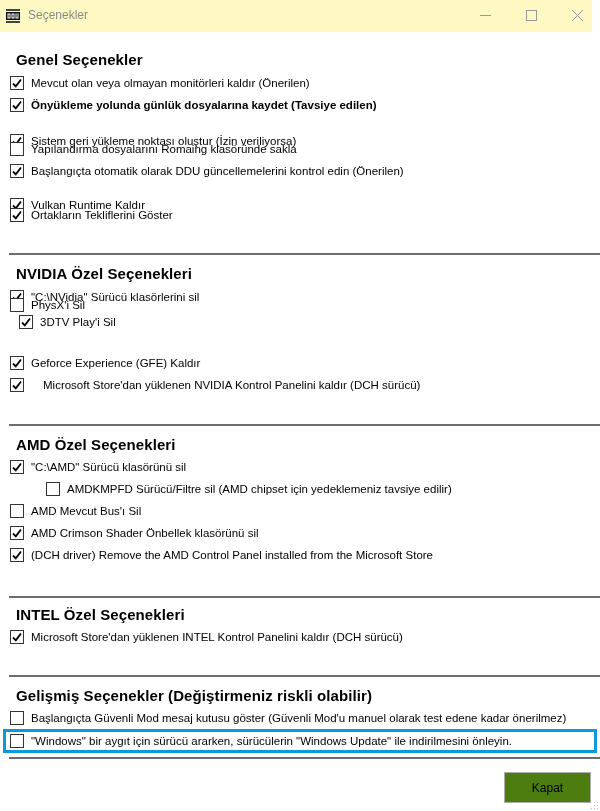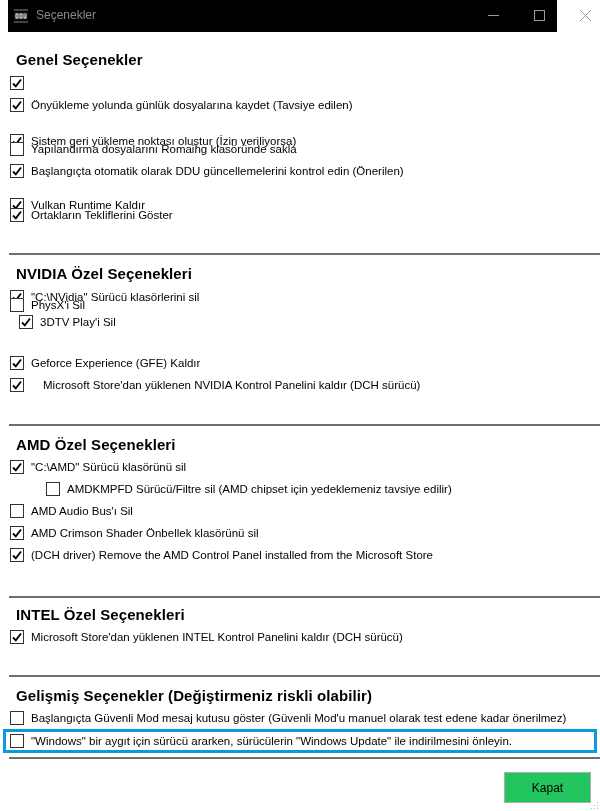--- a/index.html
+++ b/index.html
@@ -1,38 +1,38 @@
 <!DOCTYPE html>
 <html><head>
   <meta charset="utf-8">
   <style>
     * { box-sizing: border-box; margin: 0; padding: 0; }
     html, body { width: 600px; height: 811px; background: #ffffff; overflow: hidden; }
     body { font-family: "DejaVu Sans", "Liberation Sans", sans-serif; color: #000; position: relative; }
 
-    .titlebar { position: absolute; left: 8px; top: 0; width: 549px; height: 32px; background: #000000; }
+    .titlebar { position: absolute; left: 0; top: 0; width: 592px; height: 32px; background: #fef9c3; }
     .app-icon { position: absolute; left: 6px; top: 9px; width: 14px; height: 14px; }
     .title-text { position: absolute; left: 28px; top: 8px; font-size: 12px; color: #8a8a8a; font-family: "Liberation Sans", sans-serif; }
     .win-btn { position: absolute; top: 0; width: 46px; height: 30px; display: flex; align-items: center; justify-content: center; cursor: default; }
     .win-btn.min { left: 462px; }
     .win-btn.max { left: 508px; }
     .win-btn.close { left: 554px; }
 
     .section-title { position: absolute; left: 16px; font-weight: bold; font-size: 15px; font-family: "Liberation Sans", sans-serif; letter-spacing: 0.1px; }
     .separator { position: absolute; left: 9px; width: 591px; height: 2px; background: #6d6d6d; }
 
     .cb-row { position: absolute; left: 10px; height: 18px; display: flex; align-items: center; cursor: default; }
     .cb-box { width: 14px; height: 14px; border: 1px solid #333; background: #fff; display: flex; align-items: center; justify-content: center; flex-shrink: 0; }
     .cb-box svg { display: none; }
     .cb-box.checked svg { display: block; }
     .cb-label { margin-left: 7px; font-size: 11.5px; font-family: "Liberation Sans", sans-serif; white-space: nowrap; color: #000; }
 
     .highlight { position: absolute; left: 3px; top: 729px; width: 594px; height: 24px; border: 3px solid #0a99dc; }
 
-    .close-button { position: absolute; left: 504px; top: 772px; width: 87px; height: 31px; background: #22c55e; border: 1px solid #adadad; font-size: 12px; font-family: "Liberation Sans", sans-serif; display: flex; align-items: center; justify-content: center; cursor: default; }
+    .close-button { position: absolute; left: 504px; top: 772px; width: 87px; height: 31px; background: #4d7c0f; border: 1px solid #adadad; font-size: 12px; font-family: "Liberation Sans", sans-serif; display: flex; align-items: center; justify-content: center; cursor: default; }
     .grip { position: absolute; right: 1px; bottom: 1px; width: 10px; height: 10px; }
   </style>
 </head>
 <body>
 
 <div class="titlebar">
   <svg class="app-icon" viewBox="0 0 14 14">
     <rect x="0" y="0" width="14" height="2" fill="#444"></rect>
     <rect x="0" y="3" width="14" height="8" fill="#111"></rect>
     <rect x="1.5" y="4.5" width="3" height="5" fill="#fff"></rect>
@@ -63,22 +63,23 @@
   </div>
 </div>
 
 <div class="section-title" style="top:51px;">Genel Seçenekler</div>
 <div class="cb-row" style="top:74px;">
   <div class="cb-box checked" aria-checked="true">
       <svg width="10" height="10" viewBox="0 0 10 10">
         <path d="M1 5.5 L3.8 8.3 L9 1.5" fill="none" stroke="#000" stroke-width="1.8"></path>
       </svg>
     </div>
-</div>
-<div class="cb-row" style="top:96px;">
+  <span class="cb-label">Mevcut olan veya olmayan monitörleri kaldır (Önerilen)</span>
+</div>
+<div class="cb-row" style="top:96px;font-weight:bold;">
   <div class="cb-box checked" aria-checked="true">
       <svg width="10" height="10" viewBox="0 0 10 10">
         <path d="M1 5.5 L3.8 8.3 L9 1.5" fill="none" stroke="#000" stroke-width="1.8"></path>
       </svg>
     </div>
   <span class="cb-label">Önyükleme yolunda günlük dosyalarına kaydet (Tavsiye edilen)</span>
 </div>
 <div class="cb-row" style="top:132px;">
   <div class="cb-box checked" aria-checked="true">
       <svg width="10" height="10" viewBox="0 0 10 10">
@@ -166,21 +167,21 @@
       </svg>
     </div>
   <span class="cb-label">"C:\AMD" Sürücü klasörünü sil</span>
 </div>
 <div class="cb-row" style="top:480px;padding-left:36px;">
   <div class="cb-box" aria-checked="false"></div>
   <span class="cb-label">AMDKMPFD Sürücü/Filtre sil (AMD chipset için yedeklemeniz tavsiye edilir)</span>
 </div>
 <div class="cb-row" style="top:502px;">
   <div class="cb-box" aria-checked="false"></div>
-  <span class="cb-label">AMD Audio Bus'ı Sil</span>
+  <span class="cb-label">AMD Mevcut Bus'ı Sil</span>
 </div>
 <div class="cb-row" style="top:524px;">
   <div class="cb-box checked" aria-checked="true">
       <svg width="10" height="10" viewBox="0 0 10 10">
         <path d="M1 5.5 L3.8 8.3 L9 1.5" fill="none" stroke="#000" stroke-width="1.8"></path>
       </svg>
     </div>
   <span class="cb-label">AMD Crimson Shader Önbellek klasörünü sil</span>
 </div>
 <div class="cb-row" style="top:546px;">

